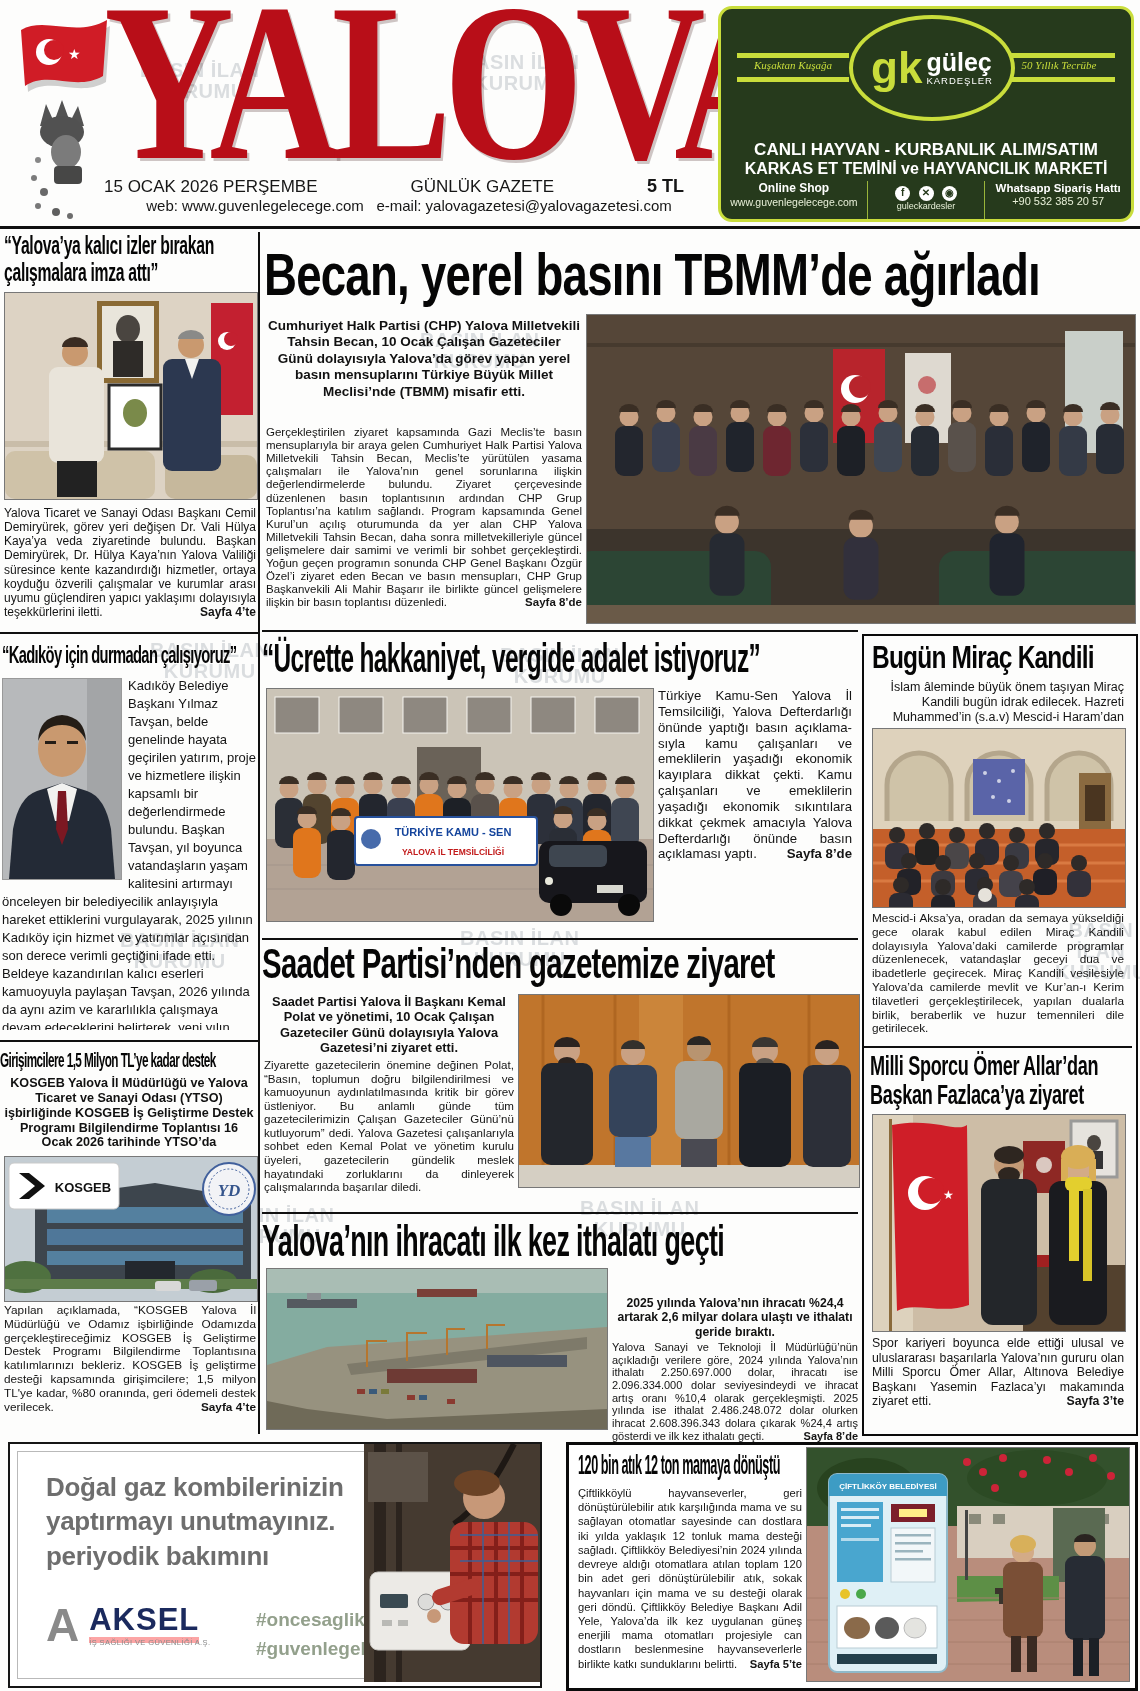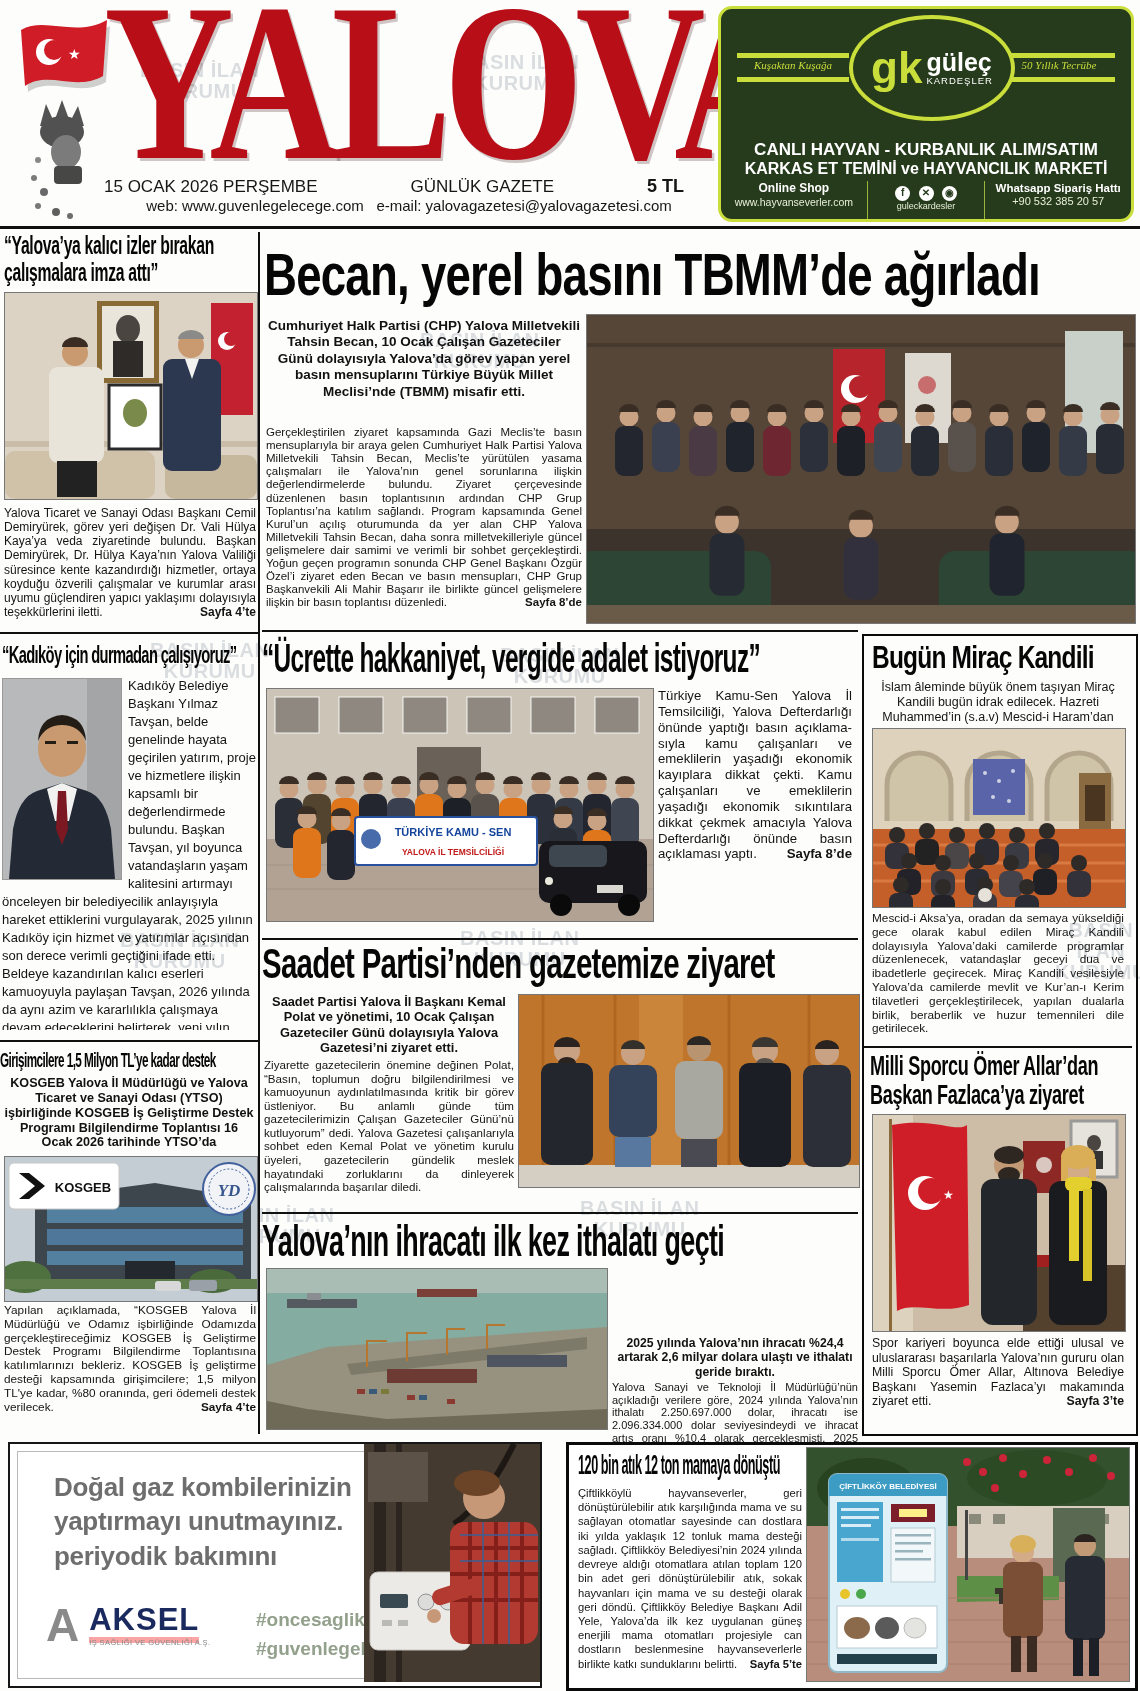--- a/index.html
+++ b/index.html
@@ -33,21 +33,21 @@
   #gbottom{position:absolute;left:0;right:0;top:172px;height:38px;display:flex;}
   .gcol{flex:1;text-align:center;line-height:1.25;}
   .gcol+.gcol{border-left:1px solid #9ab53a;}
   .gicon{display:inline-flex;width:15px;height:15px;border-radius:50%;background:#fff;color:#263a1c;
       font-size:10px;font-weight:bold;align-items:center;justify-content:center;margin:0 2px;}
   
   .boxed{border:2px solid #0a0a0a;background:transparent;}
   
   #aksel{border:2px solid #161616;background:#fff;}
   #aksel .inner{position:absolute;inset:7px;border:1.5px solid #b9b9b9;}
-  .aks-line{font-size:26px;color:#6e6e6e;font-weight:600;line-height:1.32;letter-spacing:-0.3px;margin-left:8px;}
+  .aks-line{font-size:26px;color:#6e6e6e;font-weight:600;line-height:1.32;letter-spacing:-0.3px;}
   #aksel-brand{font-size:31px;font-weight:bold;color:#1b2a5e;letter-spacing:1px;
       border-bottom:6px solid #fca5a5;line-height:1.02;}
   .aks-tag{font-size:19px;color:#93a08c;font-weight:600;line-height:1.5;}
 </style>
 </head>
 <body>
 
 <svg width="0" height="0" style="position:absolute">
   <defs>
     <g id="prs">
@@ -182,21 +182,21 @@
       <span style="display:flex;flex-direction:column;align-items:flex-start">
         <span style="font-size:25px;font-weight:bold;color:#fff;line-height:1">güleç</span>
         <span style="font-size:9.5px;color:#fff;letter-spacing:1px">KARDEŞLER</span>
       </span>
     </div>
     <div class="gline" style="top:131px;font-size:17px">CANLI HAYVAN  - KURBANLIK ALIM/SATIM</div>
     <div class="gline" style="top:151px;font-size:16px">KARKAS ET TEMİNİ ve HAYVANCILIK MARKETİ</div>
     <div id="gbottom">
       <div class="gcol">
         <div style="font-weight:bold;font-size:12px">Online Shop</div>
-        <div style="font-size:10.5px;color:#e8f0d8">www.hayvanseverler.com</div>
+        <div style="font-size:10.5px;color:#e8f0d8">www.guvenlegelecege.com</div>
       </div>
       <div class="gcol" style="flex:.8">
         <div>
           <span class="gicon">f</span>
           <span class="gicon">✕</span>
           <span class="gicon">◉</span>
         </div>
         <div style="font-size:9px;color:#e8f0d8">guleckardesler</div>
       </div>
       <div class="gcol">
@@ -453,31 +453,31 @@
       <path d="M100,98 v-26 h20 M140,92 v-28 h20 M180,86 v-26 h18 M220,80 v-24 h18" stroke="#b5762f" stroke-width="2" fill="none"></path>
       <rect x="90" y="120" width="8" height="5" fill="#8a3a30"></rect>
         <rect x="102" y="120" width="8" height="5" fill="#3a5a7a"></rect>
       <rect x="114" y="120" width="8" height="5" fill="#7a7a3a"></rect>
         <rect x="140" y="126" width="8" height="5" fill="#8a3a30"></rect>
       <rect x="152" y="126" width="8" height="5" fill="#3a5a7a"></rect>
         <rect x="180" y="130" width="8" height="5" fill="#8a3a30"></rect>
       <polygon points="0,160 0,132 40,140 120,150 340,140 340,160" fill="#6f6a58"></polygon>
     </svg>
   </div>
-  <div class="abs z" style="left:612px;top:1336px;width:246px;height:166px;overflow:hidden">
+  <div class="abs z" style="left:612px;top:1296px;width:246px;height:166px;overflow:hidden">
     <div class="lead" style="font-size:12.2px;line-height:1.18">2025 yılında Yalova’nın ihracatı %24,4 artarak 2,6 milyar dolara ulaştı ve ithalatı geride bıraktı.</div>
     <div class="body" style="font-size:11px;line-height:1.15;margin-top:2px">
       <span>Yalova Sanayi ve Teknoloji İl Müdürlüğü’nün açıkladığı verilere göre, 2024 yılında Yalova’nın ithalatı 2.250.697.000 dolar, ihracatı ise 2.096.334.000 dolar seviyesindeydi ve ihracat artış oranı %10,4 olarak gerçekleşmişti. 2025 yılında ise ithalat 2.486.248.072 dolar olurken ihracat 2.608.396.343 dolara çıkarak %24,4 artış gösterdi ve ilk kez ithalatı geçti.</span>
       <b class="pref">Sayfa 8’de</b>
     </div>
   </div>
 
   <div class="abs z boxed" style="left:862px;top:634px;width:272px;height:798px"></div>
   <div class="abs z hl" style="left:872px;top:640px;font-size:31px;transform:scaleX(.79)">Bugün Miraç Kandili</div>
-  <div class="abs z body" style="left:872px;top:680px;width:252px;height:46px;font-size:12.5px;text-align:center">İslam âleminde büyük önem taşıyan Miraç Kandili bugün idrak edilecek. Hazreti Muhammed’in (s.a.v) Mescid-i Haram’dan</div>
+  <div class="abs z body" style="left:872px;top:680px;width:252px;height:46px;font-size:12.5px;text-align:right">İslam âleminde büyük önem taşıyan Miraç Kandili bugün idrak edilecek. Hazreti Muhammed’in (s.a.v) Mescid-i Haram’dan</div>
   <div class="abs z photo" style="left:872px;top:728px">
     <svg width="252" height="178" viewBox="0 0 252 178">
       <rect width="252" height="178" fill="#ded2bc"></rect>
       <path d="M14,92 v-36 a32,32 0 0 1 64,0 v36" fill="#cfc3a8" stroke="#b4a68c" stroke-width="5"></path>
       <path d="M94,92 v-36 a32,32 0 0 1 64,0 v36" fill="#cfc3a8" stroke="#b4a68c" stroke-width="5"></path>
       <path d="M174,92 v-36 a32,32 0 0 1 64,0 v36" fill="#cfc3a8" stroke="#b4a68c" stroke-width="5"></path>
       <rect x="100" y="30" width="52" height="56" fill="#5a64a8"></rect>
       <circle cx="112" cy="44" r="2" fill="#fff" opacity=".7"></circle>
         <circle cx="126" cy="52" r="2" fill="#fff" opacity=".7"></circle>
         <circle cx="140" cy="42" r="2" fill="#fff" opacity=".7"></circle>

